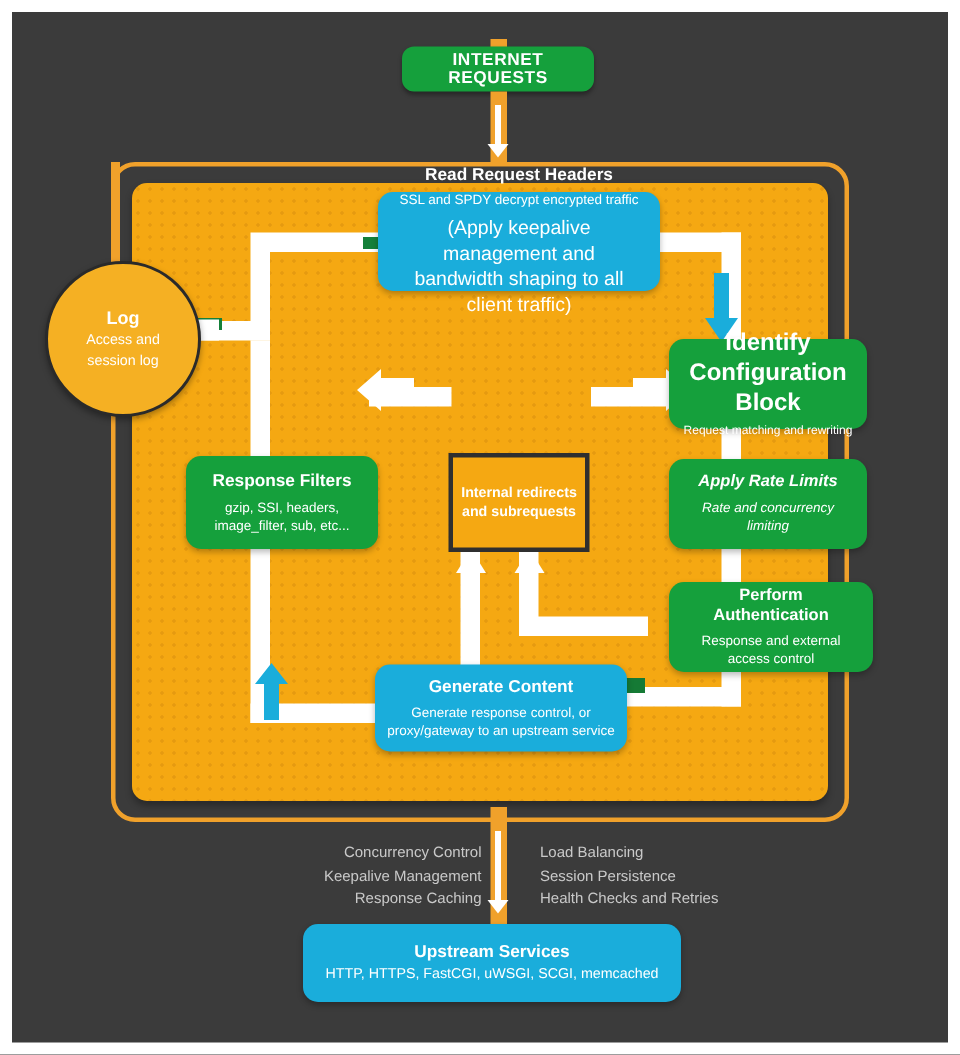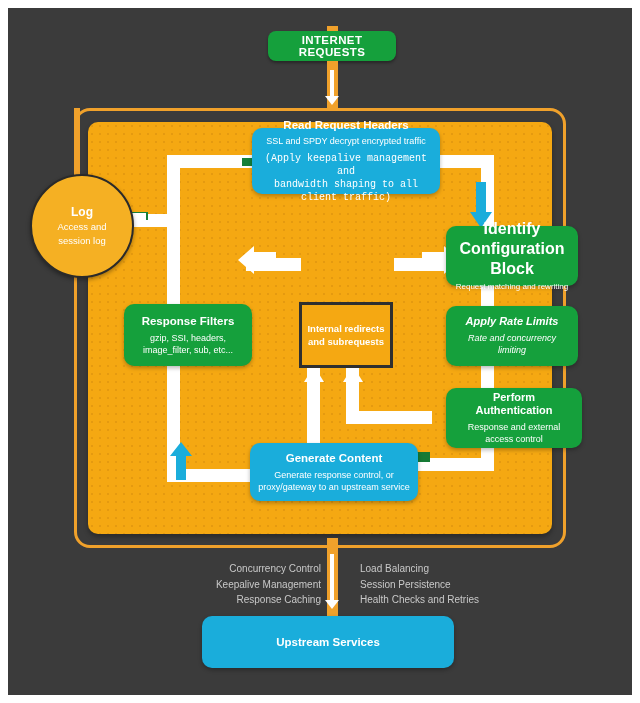--- a/index.html
+++ b/index.html
@@ -74,21 +74,21 @@
     padding:4px 8px;box-sizing:border-box;
   }
   .box .t{font-weight:bold;line-height:1.25;}
   .box .s{line-height:1.35;font-weight:normal;}
   .blue{background:#1aaddb;}
   .green{background:#15a03c;}
 
   #read-request-headers{left:244px;top:120px;width:188px;height:66px;}
   #read-request-headers .t{font-size:11.5px;}
   #read-request-headers .s{font-size:9px;margin-top:2px;}
-  #read-request-headers .s2{font-size:10px;margin-top:5px;line-height:1.3;font-family:Liberation Mono, monospace;}
+  #read-request-headers .s2{font-size:13px;margin-top:5px;line-height:1.3;}
 
   #identify-configuration-block{left:438px;top:218px;width:132px;height:60px;}
   #identify-configuration-block .t{font-size:16px;}
   #identify-configuration-block .s{font-size:8px;margin-top:3px;}
 
   #apply-rate-limits{left:438px;top:298px;width:132px;height:60px;font-style:italic;}
   #apply-rate-limits .t{font-size:11px;}
   #apply-rate-limits .s{font-size:9px;margin-top:3px;}
 
   #perform-authentication{left:438px;top:380px;width:136px;height:60px;}
@@ -273,15 +273,16 @@
     <div>Response Caching</div>
   </div>
   <div class="cap" id="cap-right">
     <div>Load Balancing</div>
     <div>Session Persistence</div>
     <div>Health Checks and Retries</div>
   </div>
 
   <div id="upstream-services">
     <div class="t">Upstream Services</div>
+    <div class="s">HTTP, HTTPS, FastCGI, uWSGI, SCGI, memcached</div>
   </div>
 
 </div>
 
 </body></html>

